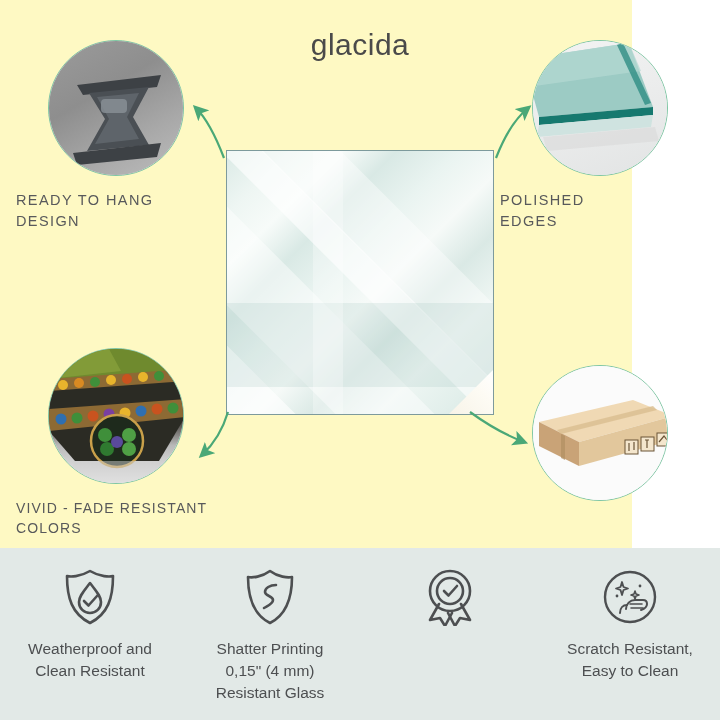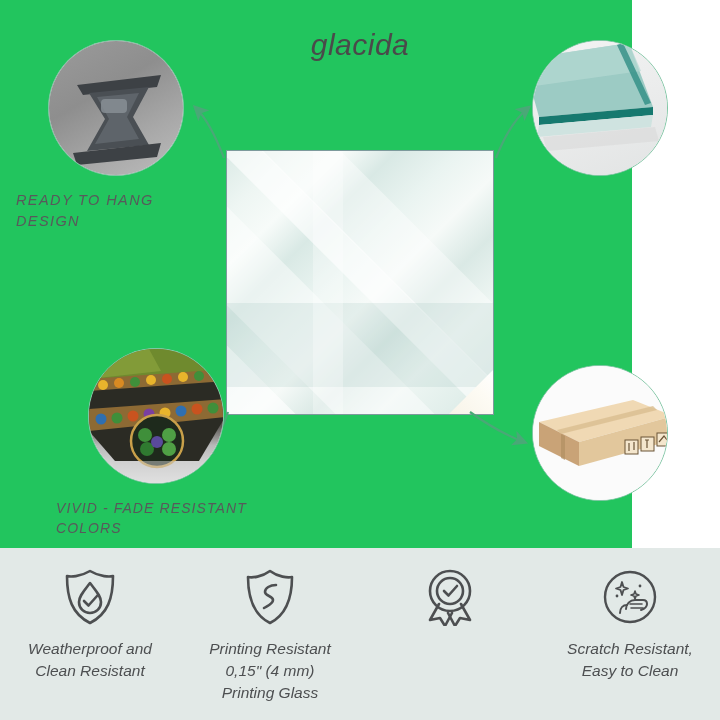--- a/index.html
+++ b/index.html
@@ -2,21 +2,21 @@
 <html><head>
 <meta charset="utf-8">
 <style>
   * { box-sizing: border-box; margin: 0; padding: 0; }
   html, body {
     width: 720px; height: 720px;
     font-family: "Liberation Sans", sans-serif;
     background: #ffffff;
     overflow: hidden;
   }
-  #stage { position: relative; width: 632px; height: 720px; background:#22c55e;font-style:italic; }
+  #stage { position: relative; width: 632px; height: 720px; background:#fef9c3; }
 
   
   .brand {
     position: absolute; left: 0; top: 28px; width: 720px;
     text-align: center;
     font-size: 30px; letter-spacing: .5px;
     color: #4a4a4a; font-weight: 400;
   }
 
   
@@ -35,21 +35,21 @@
     font-size: 14.5px;
     letter-spacing: 1.4px;
     line-height: 1.45;
     color: #58595b;
     text-transform: uppercase;
   }
   .cap.small { font-size: 14px; letter-spacing: 1.1px; }
 
   .f-tl { left: 16px;  top: 40px;  }
   .f-tr { left: 500px; top: 40px;  }
-  .f-bl { left: 16px;  top: 348px; margin-left: 40px; }
+  .f-bl { left: 16px;  top: 348px; }
   .f-br { left: 500px; top: 365px; }
 
   
   .art-hang { position:absolute; inset:0;
     background: linear-gradient(150deg,#9b9b9b 0%,#8e8e8e 38%,#a8a8a8 70%,#bdbdbd 100%); }
 
   
   .art-edge { position:absolute; inset:0;
     background: linear-gradient(160deg,#f3f3f3 0%,#eceded 45%,#e2e4e4 100%); }
 
@@ -163,20 +163,24 @@
         <div class="art-edge"></div>
         <svg viewBox="0 0 136 136" width="136" height="136" style="position:absolute;inset:0">
           <path d="M-10,18 L96,2 L120,66 L6,76 Z" fill="#9ccbc4"></path>
           <path d="M-10,18 L96,2 L108,30 L-6,46 Z" fill="#b5d9d3" opacity=".7"></path>
           <path d="M6,76 L120,66 L120,74 L6,84 Z" fill="#16796f"></path>
           <path d="M6,84 L120,74 L118,86 L4,96 Z" fill="#cfe3e0"></path>
           <path d="M90,2 L118,62 L112,64 L84,4 Z" fill="#2f8d84" opacity=".8"></path>
           <path d="M10,96 L122,86 L126,100 L14,110 Z" fill="#d8d8d8" opacity=".6"></path>
         </svg>
       </div>
+    </div>
+    <div class="cap">
+      <span>POLISHED</span><br>
+      <span>EDGES</span>
     </div>
   </div>
 
   <div class="feature f-bl">
     <div class="circle-wrap">
       <div class="circle">
         <div class="art-mosaic"></div>
         <svg viewBox="0 0 136 136" width="136" height="136" style="position:absolute;inset:0">
           <path d="M0,0 L136,0 L136,24 L0,34 Z" fill="#6f8a2e"></path>
           <path d="M0,8 L60,0 L72,22 L0,30 Z" fill="#8aa33d" opacity=".7"></path>
@@ -258,23 +262,23 @@
     </div>
 
     <div class="bcell">
       <div class="bicon">
         <svg width="52" height="58" viewBox="0 0 52 58" fill="none" stroke="#4d4f51" stroke-width="2.6">
           <path d="M26,3 C34,9 44,10 48,9 C48,31 42,47 26,55 C10,47 4,31 4,9 C8,10 18,9 26,3 Z" stroke-linejoin="round"></path>
           <path d="M32,17 C26,17 21,20 21,24 C21,28 29,28 29,32 C29,36 23,38 20,40" stroke-linecap="round" stroke-linejoin="round"></path>
         </svg>
       </div>
       <div class="btext">
-        <span>Printing Resistant</span><br>
+        <span>Shatter Printing</span><br>
         <span>0,15" (4 mm)</span><br>
-        <span>Printing Glass</span>
+        <span>Resistant Glass</span>
       </div>
     </div>
 
     <div class="bcell">
       <div class="bicon">
         <svg width="58" height="58" viewBox="0 0 58 58" fill="none" stroke="#4d4f51" stroke-width="2.6">
           <path d="M18,36 L9,52 L19,50 L24,58 L31,45" stroke-linejoin="round" stroke-linecap="round"></path>
           <path d="M40,36 L49,52 L39,50 L34,58 L27,45" stroke-linejoin="round" stroke-linecap="round"></path>
           <circle cx="29" cy="23" r="20"></circle>
           <circle cx="29" cy="23" r="13"></circle>

